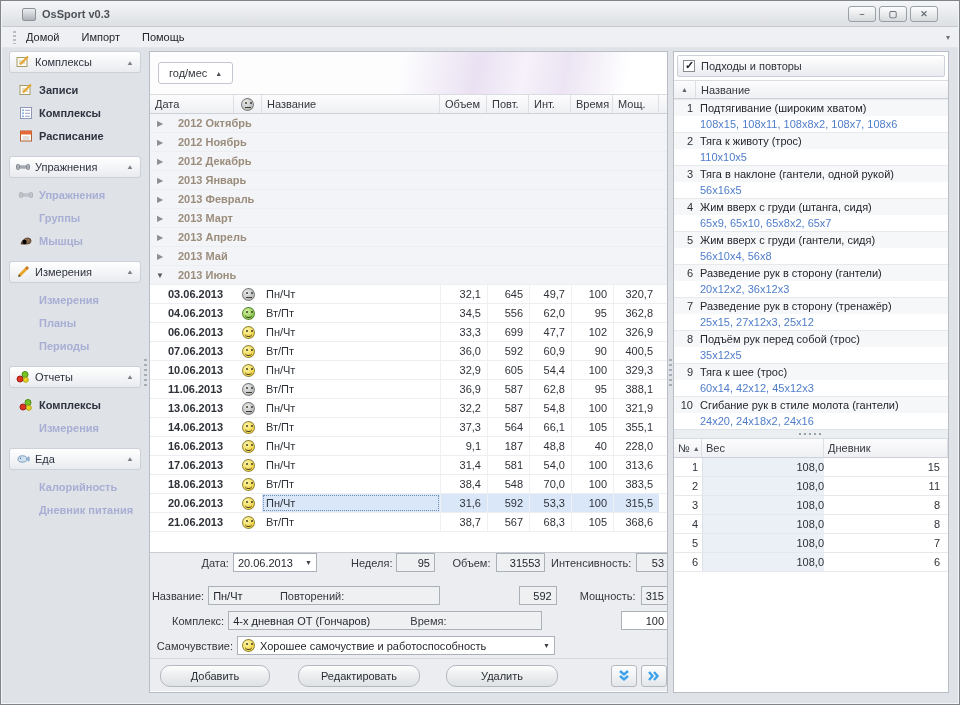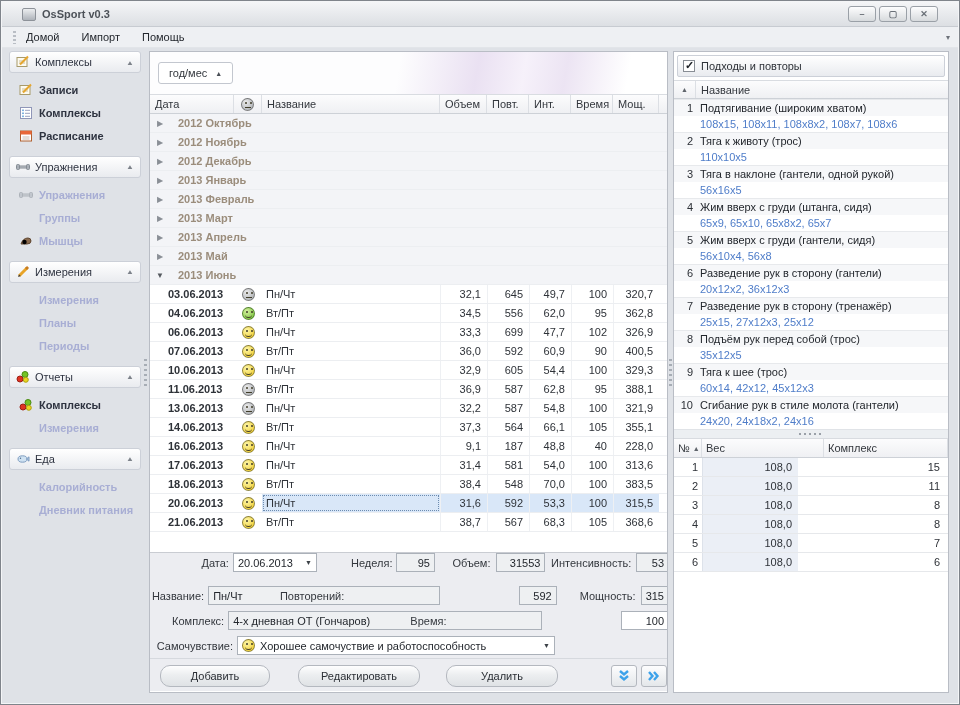--- a/index.html
+++ b/index.html
@@ -124,21 +124,21 @@
                    background:repeating-linear-gradient(90deg,#9aa0a8 0 2px, transparent 2px 5px); }
   .st-header { display:flex; height:19px; background:linear-gradient(#fcfcfd,#eff0f3);
                border-bottom:1px solid #cdd1d7; color:#33373d; }
   .st-header > div { display:flex; align-items:center; border-right:1px solid #dcdfe4; padding:0 4px; }
   .st-c1 { width:28px; justify-content:flex-start; gap:3px; }
   .st-c1 .arr { font-size:7px; color:#5f646b; }
   .st-c2 { width:122px; } .st-c3 { flex:1; }
   .st-row { display:flex; height:19px; border-bottom:1px solid #e6e8eb; }
   .st-row > div { display:flex; align-items:center; justify-content:flex-end; }
   .st-n { width:28px; padding-right:4px; }
-  .st-w { width:96px; padding-right:6px; background:#ebeff6; border-left:1px solid #dde2ea; }
+  .st-w { width:122px; background:#ebeff6; border-left:1px solid #dde2ea; }
   .st-r { flex:1; padding-right:8px;text-align:center; }
 
   svg { display:block; }
 </style>
 </head>
 <body>
 
 <div class="window">
 
   <div class="titlebar">
@@ -718,21 +718,21 @@
     <div class="rp-splitter">
         <i></i>
       </div>
 
     <div class="st-header">
       <div class="st-c1">
         <span>№</span>
           <span class="arr">▲</span>
       </div>
       <div class="st-c2">Вес</div>
-      <div class="st-c3">Комплекс</div>
+      <div class="st-c3">Дневник</div>
     </div>
 
       <div class="st-row">
         <div class="st-n">1</div>
         <div class="st-w">108,0</div>
         <div class="st-r">15</div>
       </div>
 
       <div class="st-row">
         <div class="st-n">2</div>

